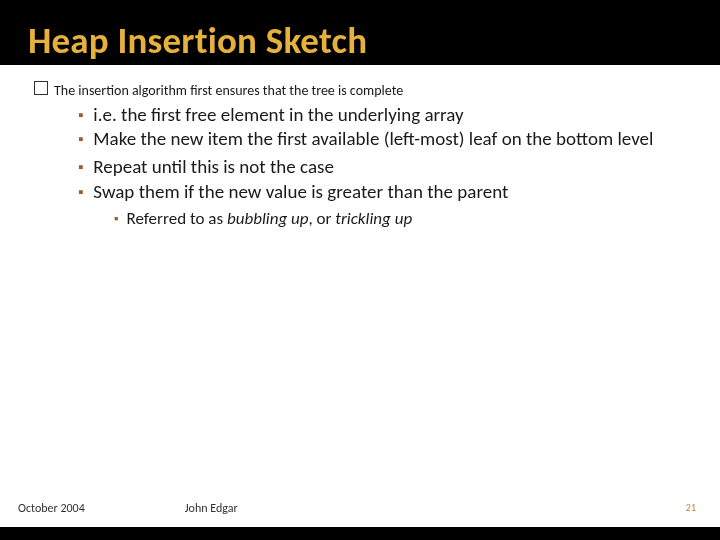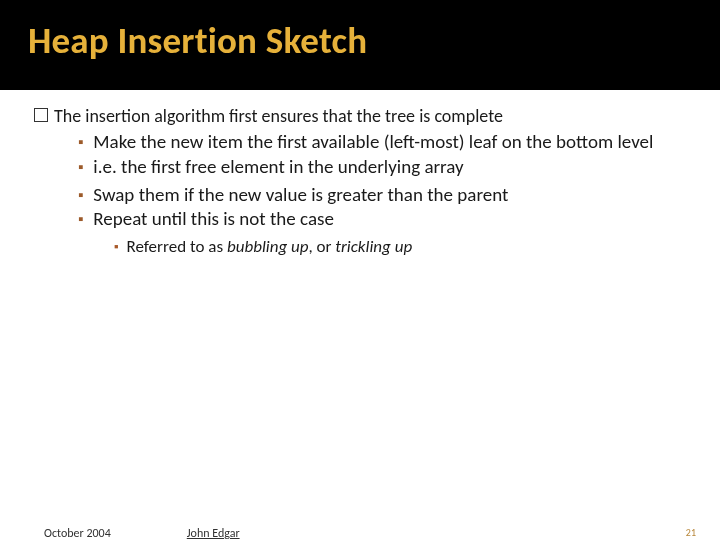--- a/index.html
+++ b/index.html
@@ -6,37 +6,37 @@
   body {
     width: 720px;
     height: 540px;
     background: #000;
     font-family: "Calibri", "Segoe UI", sans-serif;
     position: relative;
     overflow: hidden;
   }
   .title-band {
     background: #000;
-    padding: 18px 0 27px 28px;
+    padding: 18px 0 2px 28px;
   }
   .title {
     color: #e6b13a;
     font-size: 37px;
     font-weight: 700;
     letter-spacing: 0.2px;
   }
   .content {
     background: #fff;
     height: calc(540px - 78px);
     padding: 16px 30px 0 34px;
     color: #1a1a1a;
     position: relative;
   }
   .lvl1 {
-    font-size: 18px;
+    font-size: 14px;
     line-height: 1.18;
     margin-bottom: 4px;
     padding-left: 24px;
     text-indent: -24px;
   }
   .lvl1 .sq {
     display: inline-block;
     width: 14px;
     height: 14px;
     border: 1.6px solid #333;
@@ -76,56 +76,56 @@
     margin-right: 8px;
     position: relative;
     top: -1px;
   }
   .italic { font-style: italic; }
   .footer {
     position: absolute;
     bottom: 12px;
     left: 0;
     right: 0;
-    padding: 0 24px 0 44px;
+    padding: 0 24px 0 18px;
     display: flex;
     align-items: flex-start;
     font-size: 12px;
     color: #323232;
   }
-  .footer .author { margin-left: 76px; text-decoration: underline; }
+  .footer .author { margin-left: 100px; }
   .footer .page { margin-left: auto; color: #b8873a; font-size: 10px; }
 </style>
 </head>
 <body>
 
 <div class="title-band">
   <div class="title">Heap Insertion Sketch</div>
 </div>
 
 <div class="content">
 
   <div class="lvl1">
     <span class="sq"></span><span>The insertion algorithm first ensures that the tree is complete</span>
   </div>
   <div class="lvl2-wrap">
     <div class="lvl2">
-      <span class="bul">▪</span><span>Make the new item the first available (left-most) leaf on the bottom level</span>
+      <span class="bul">▪</span><span>i.e. the first free element in the underlying array</span>
     </div>
     <div class="lvl2">
-      <span class="bul">▪</span><span>i.e. the first free element in the underlying array</span>
+      <span class="bul">▪</span><span>Make the new item the first available (left-most) leaf on the bottom level</span>
     </div>
   </div>
 
   <div class="lvl2-wrap">
     <div class="lvl2">
-      <span class="bul">▪</span><span>Swap them if the new value is greater than the parent</span>
+      <span class="bul">▪</span><span>Repeat until this is not the case</span>
     </div>
     <div class="lvl2">
-      <span class="bul">▪</span><span>Repeat until this is not the case</span>
+      <span class="bul">▪</span><span>Swap them if the new value is greater than the parent</span>
     </div>
     <div class="lvl3-wrap">
       <div class="lvl3">
         <span class="bul">▪</span><span>Referred to as </span><span class="italic">bubbling up</span><span>, or </span><span class="italic">trickling up</span>
       </div>
     </div>
   </div>
 
   <div class="footer">
     <span>October 2004</span>

